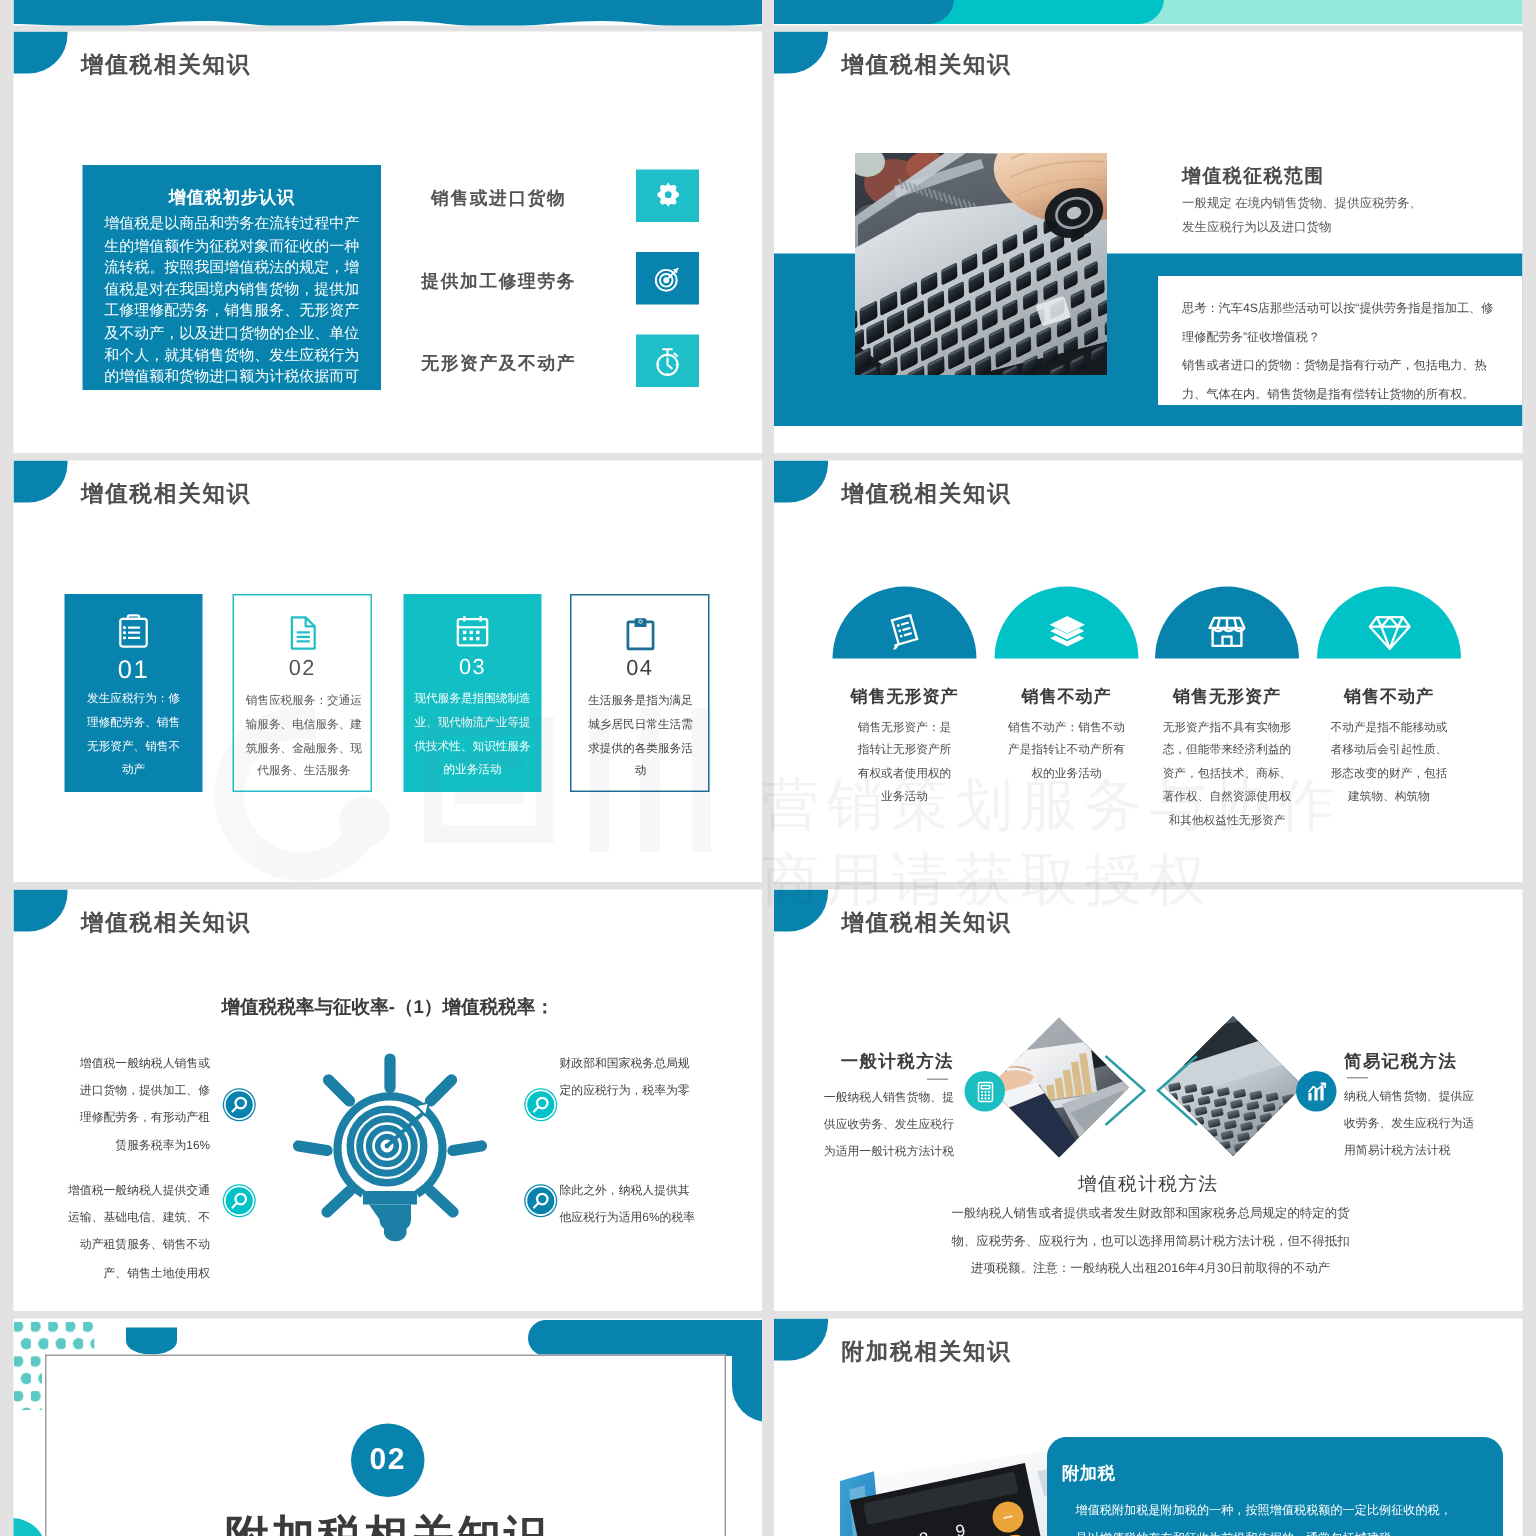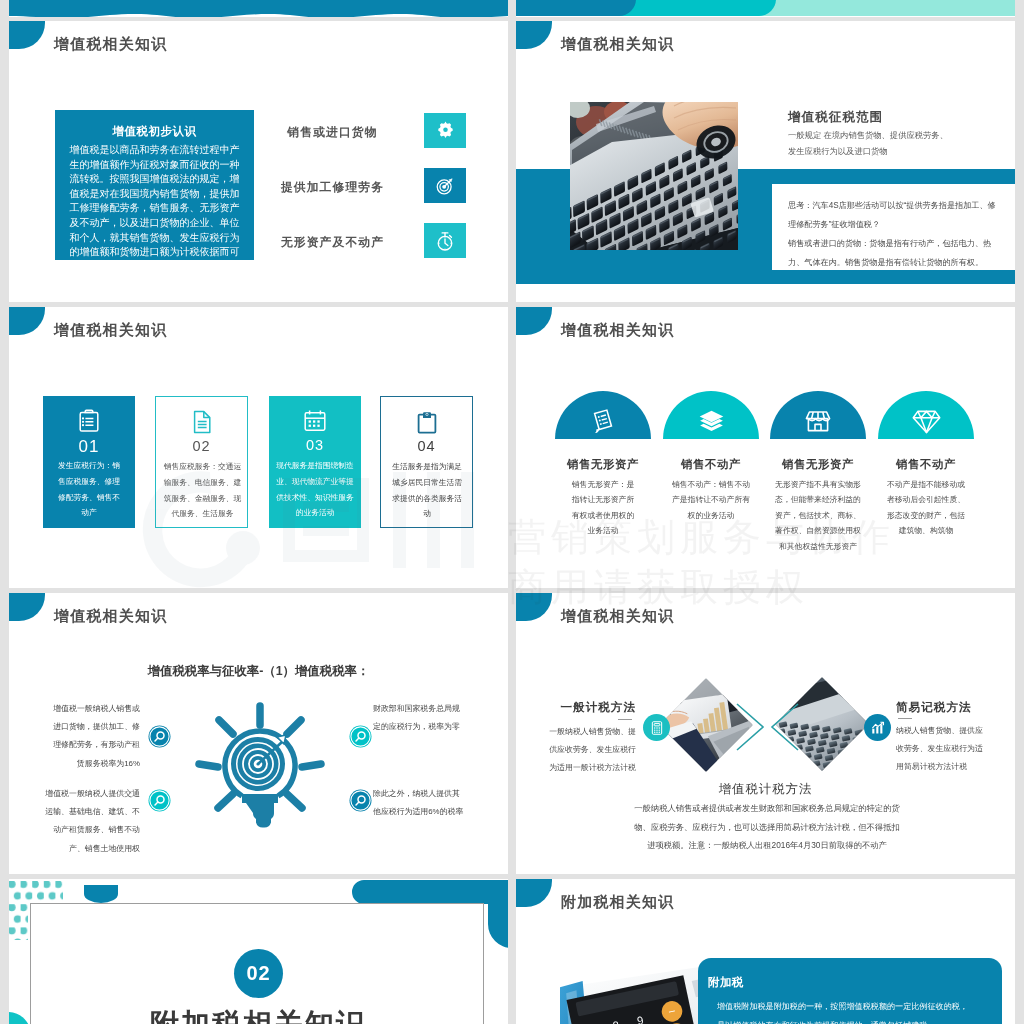--- a/index.html
+++ b/index.html
@@ -544,21 +544,21 @@
               <rect x="4.2" y="4.6" width="17.6" height="18.4" rx="1.6"></rect>
               <path d="M9.2 4.6 V3.4 a1.2 1.2 0 0 1 1.2 -1.2 h5.2 a1.2 1.2 0 0 1 1.2 1.2 V4.6z"></path>
               <path d="M9.4 10.4 H17.4 M9.4 13.8 H17.4 M9.4 17.2 H17.4"></path>
             </g>
             <circle cx="7" cy="10.4" r="1.1" fill="#fff"></circle>
             <circle cx="7" cy="13.8" r="1.1" fill="#fff"></circle>
             <circle cx="7" cy="17.2" r="1.1" fill="#fff"></circle>
           </svg>
         </div>
         <div class="ab" style="left:0;top:41px;width:100%;text-align:center;font-size:17px;color:#fff;letter-spacing:1px">01</div>
-        <div class="ab" style="left:12px;top:62px;width:68px;text-align:center;font-size:7.75px;line-height:15.8px;color:#fff">发生应税行为：销售应税服务、修理修配劳务、销售不动产</div>
+        <div class="ab" style="left:12px;top:62px;width:68px;text-align:center;font-size:7.75px;line-height:15.8px;color:#fff">发生应税行为：修理修配劳务、销售无形资产、销售不动产</div>
       </div>
       <div class="ab" style="left:146px;top:89px;width:93px;height:132px;background:#fff;border:1.4px solid #22BDC6;box-sizing:border-box">
         <div class="ab" style="left:0;top:12px;width:100%;display:flex;justify-content:center">
           <svg viewBox="0 0 26 26" width="26" height="26">
             <g fill="none" stroke="#22BDC6" stroke-width="1.5" stroke-linejoin="round">
               <path d="M5.6 2.6 h9.2 l6 6 v14.8 h-15.2 z"></path>
               <path d="M14.8 2.6 v6 h6"></path>
               <path d="M8.8 12.6 H17.6 M8.8 15.6 H17.6 M8.8 18.6 H17.6"></path>
             </g>
           </svg>

